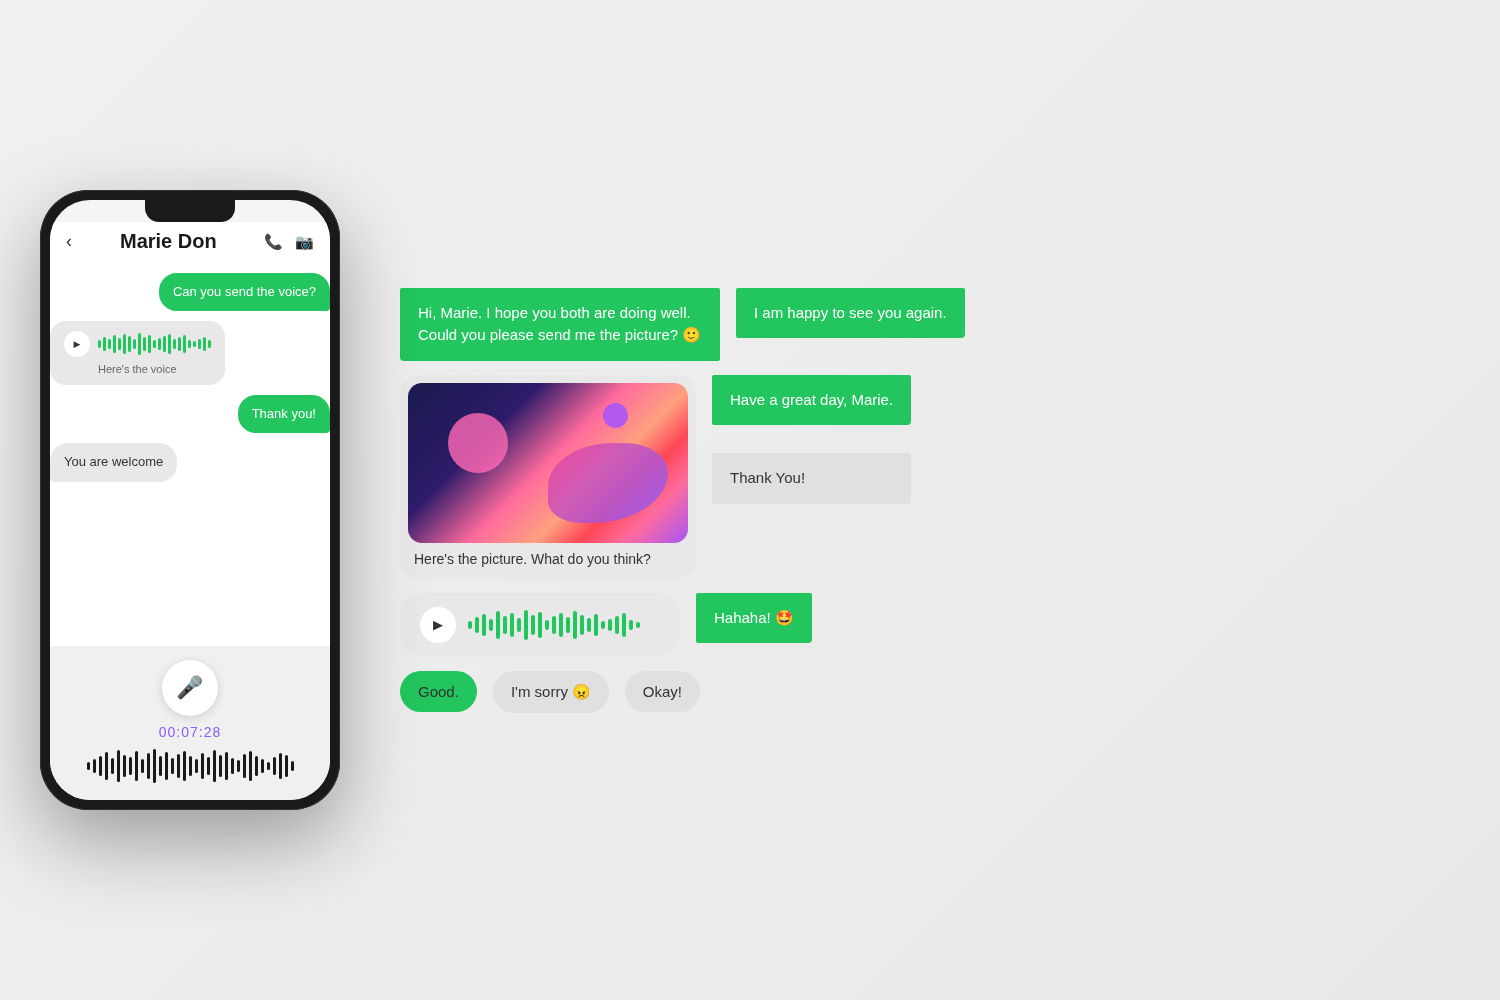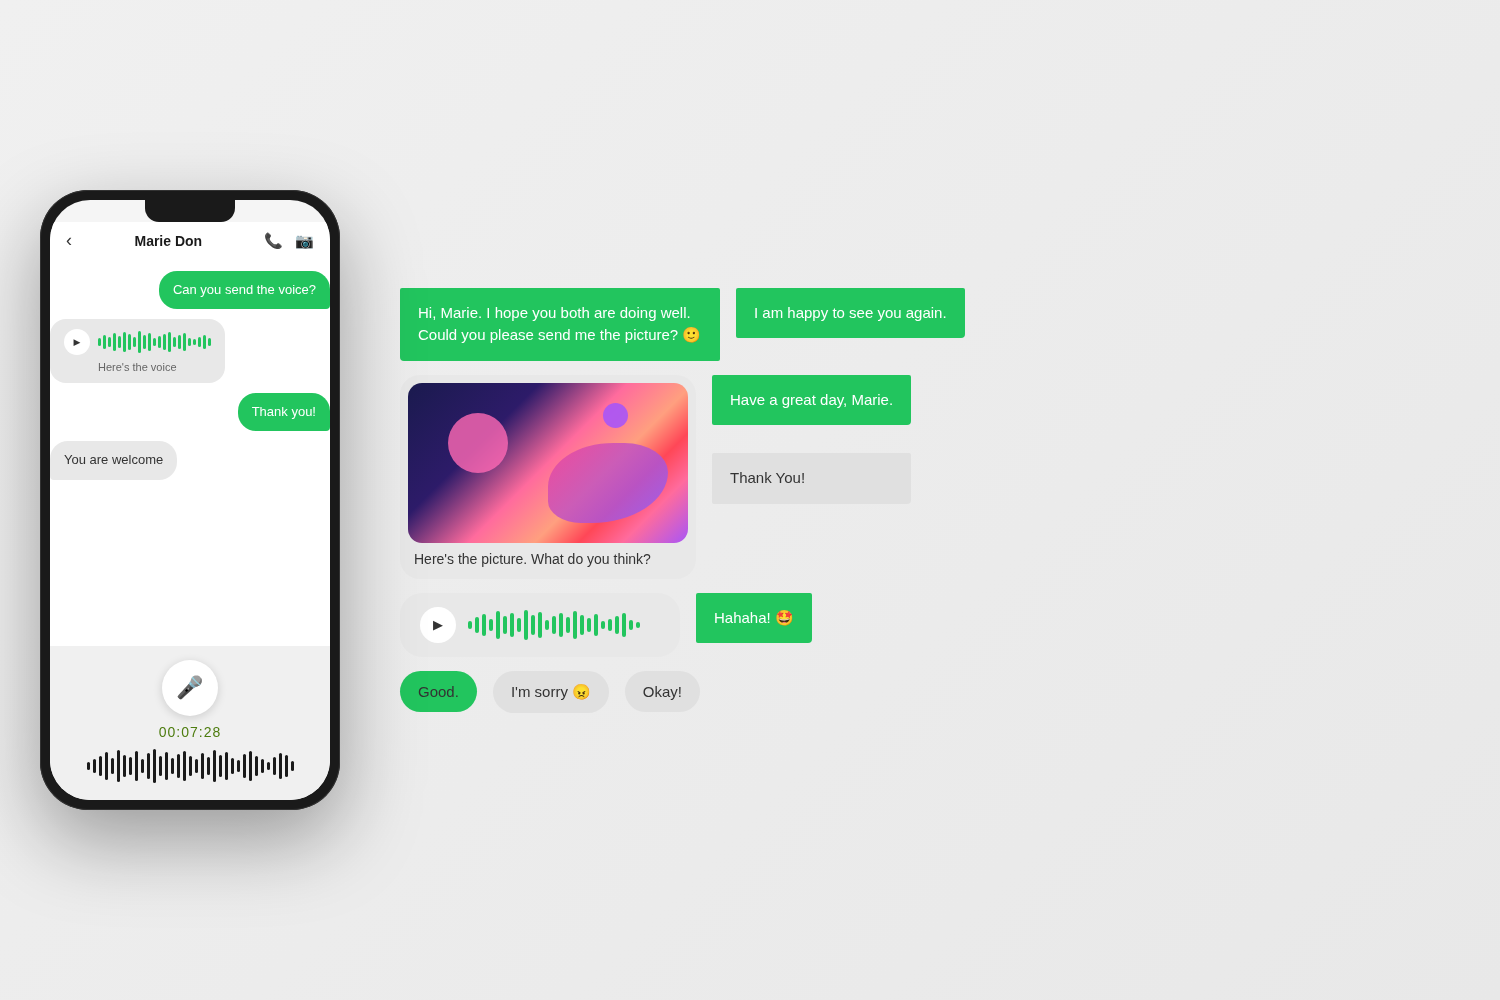--- a/index.html
+++ b/index.html
@@ -70,21 +70,21 @@
       background: white;
     }
 
     .phone-back {
       font-size: 18px;
       color: #333;
       font-weight: 300;
     }
 
     .phone-contact-name {
-      font-size: 14px;
+      font-size: 20px;
       font-weight: 600;
       color: #1a1a1a;
     }
 
     .phone-icons {
       display: flex;
       gap: 12px;
       align-items: center;
     }
 
@@ -192,21 +192,21 @@
       display: flex;
       align-items: center;
       justify-content: center;
       box-shadow: 0 2px 10px rgba(0,0,0,0.15);
       font-size: 22px;
     }
 
     .timer {
       font-size: 14px;
       font-weight: 500;
-      color: #4d7c0f;
+      color: #8b5cf6;
       letter-spacing: 1px;
     }
 
     .waveform-large {
       display: flex;
       align-items: center;
       gap: 3px;
       height: 36px;
       width: 100%;
       justify-content: center;

